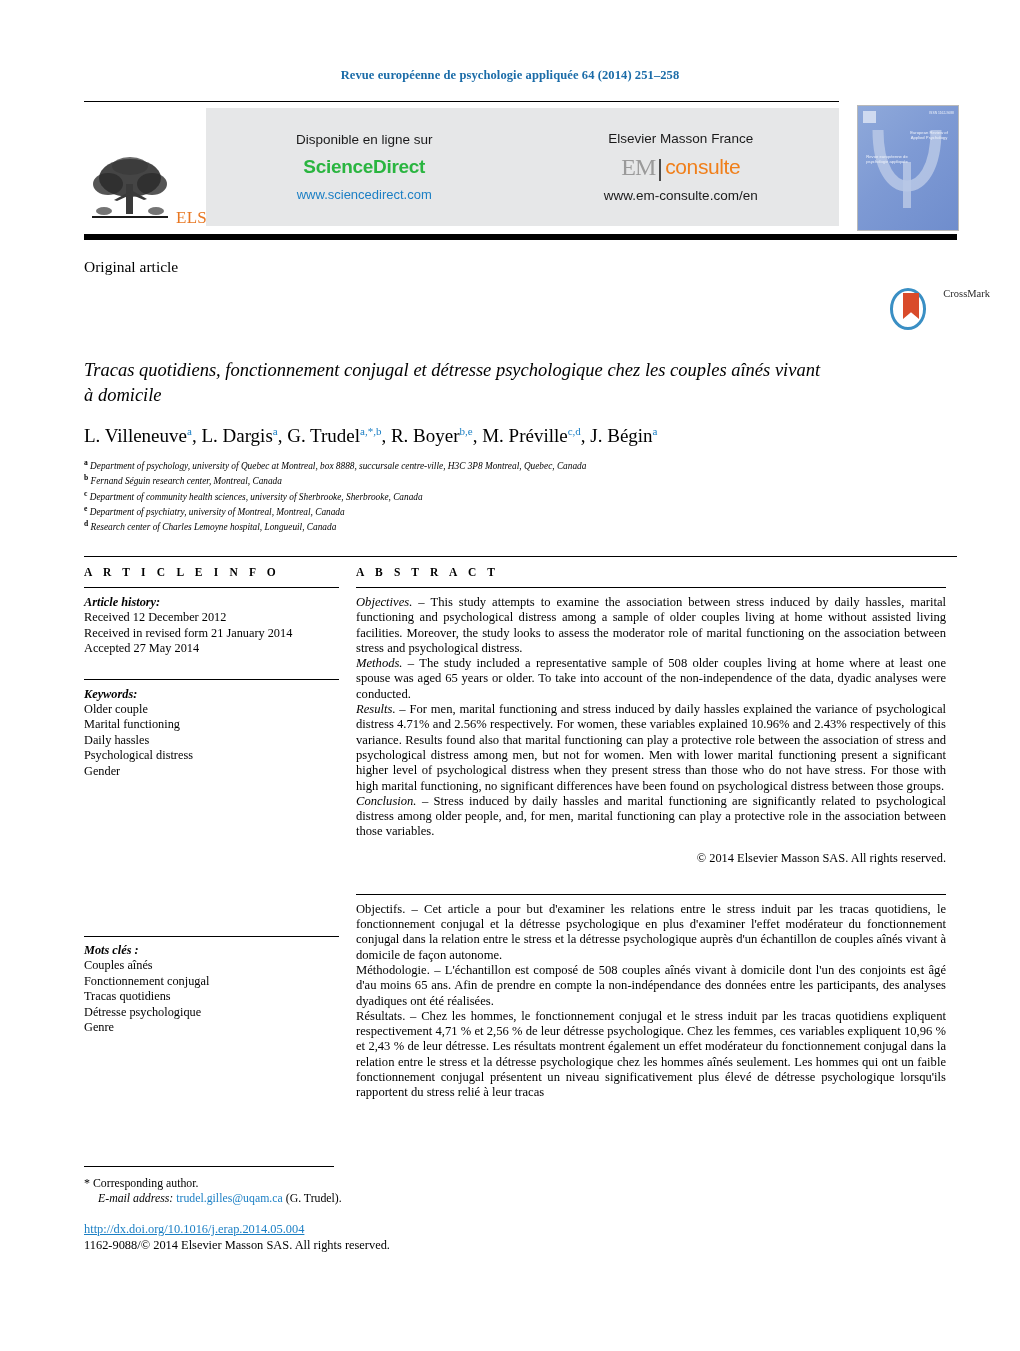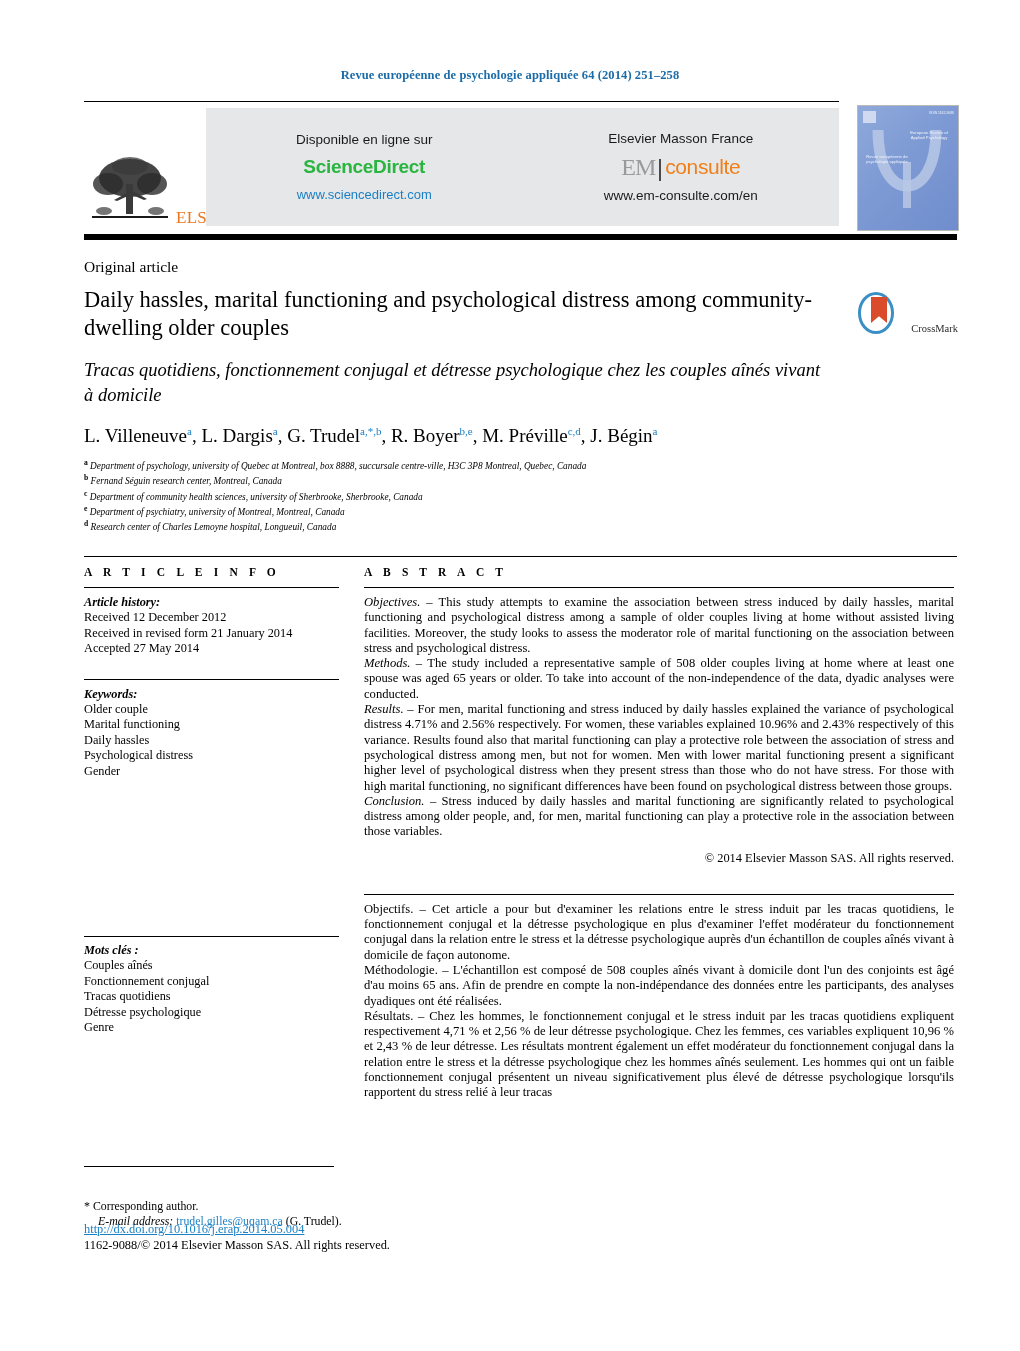--- a/index.html
+++ b/index.html
@@ -210,23 +210,23 @@
     width: 820px;
     font-size: 9.3px;
     line-height: 12.2px;
     font-style: italic;
   }
   .affils .lbl { font-style: normal; font-size: 7.6px; vertical-align: super; font-weight: bold; }
 
   
   .crossmark {
     position: absolute;
-    top: 288px; left: 858px;
+    top: 288px; left: 890px;
     width: 100px; height: 46px;
-    display: flex; align-items: flex-end; gap: 17px;
+    display: flex; align-items: flex-start; gap: 17px;
   }
   .cm-badge {
     width: 42px; height: 42px;
     border-radius: 50%;
     background: #ffffff;
     border: 3px solid #3a8fc4;
     position: relative;
     box-sizing: border-box;
   }
   .cm-badge:after {
@@ -253,21 +253,20 @@
   }
   .col-left {
     position: absolute;
     top: 566px; left: 84px;
     width: 255px;
   }
   .col-right {
     position: absolute;
     top: 566px; left: 356px;
     width: 590px;
-    margin-left: 8px;
   }
   .sec-head {
     font-family: "Liberation Serif", serif;
     font-size: 11.5px;
     font-weight: bold;
     letter-spacing: 4.2px;
   }
   .hr-thin {
     border-top: 1px solid #000;
     margin: 9px 0 7px 0;
@@ -311,21 +310,20 @@
     top: 1166px; left: 84px;
     width: 250px;
     border-top: 1px solid #000;
   }
   .corresp {
     position: absolute;
     top: 1176px; left: 84px;
     width: 560px;
     font-size: 11.8px;
     line-height: 14.6px;
-    margin-top: 23px;
   }
   .corresp .star { font-size: 12px; }
   .corresp .em-lbl { font-style: italic; }
   .link-blue { color: #1b7fc4; }
   .doi {
     position: absolute;
     top: 1222px; left: 84px;
     font-size: 12.4px;
     color: #1b7fc4;
     text-decoration: underline;
@@ -393,21 +391,20 @@
       <rect x="33" y="34" width="8" height="46" fill="#b9c8e6" opacity="0.85"></rect>
     </svg>
     <div class="cover-t3">ISSN 1162-9088</div>
     <div class="cover-t1">European Review of Applied Psychology</div>
     <div class="cover-t2">Revue européenne de psychologie appliquée</div>
   </div>
 
   <div class="title-rule"></div>
 
   <div class="article-type">Original article</div>
-  <div class="main-title">Daily hassles, marital functioning and psychological distress among community-dwelling older couples</div>
   <div class="sub-title">Tracas quotidiens, fonctionnement conjugal et détresse psychologique chez les couples aînés vivant à domicile</div>
 
   <div class="crossmark">
     <div class="cm-badge"></div>
     <div class="cm-text">CrossMark</div>
   </div>
 
   <div class="authors"><span>L. Villeneuve</span><sup>a</sup>, <span>L. Dargis</span><sup>a</sup>, <span>G. Trudel</span><sup>a,*,b</sup>, <span>R. Boyer</span><sup>b,e</sup>, <span>M. Préville</span><sup>c,d</sup>, <span>J. Bégin</span><sup>a</sup></div>
   <div class="affils">
       <div><span class="lbl">a</span><span> Department of psychology, university of Quebec at Montreal, box 8888, succursale centre-ville, H3C 3P8 Montreal, Quebec, Canada</span></div>

